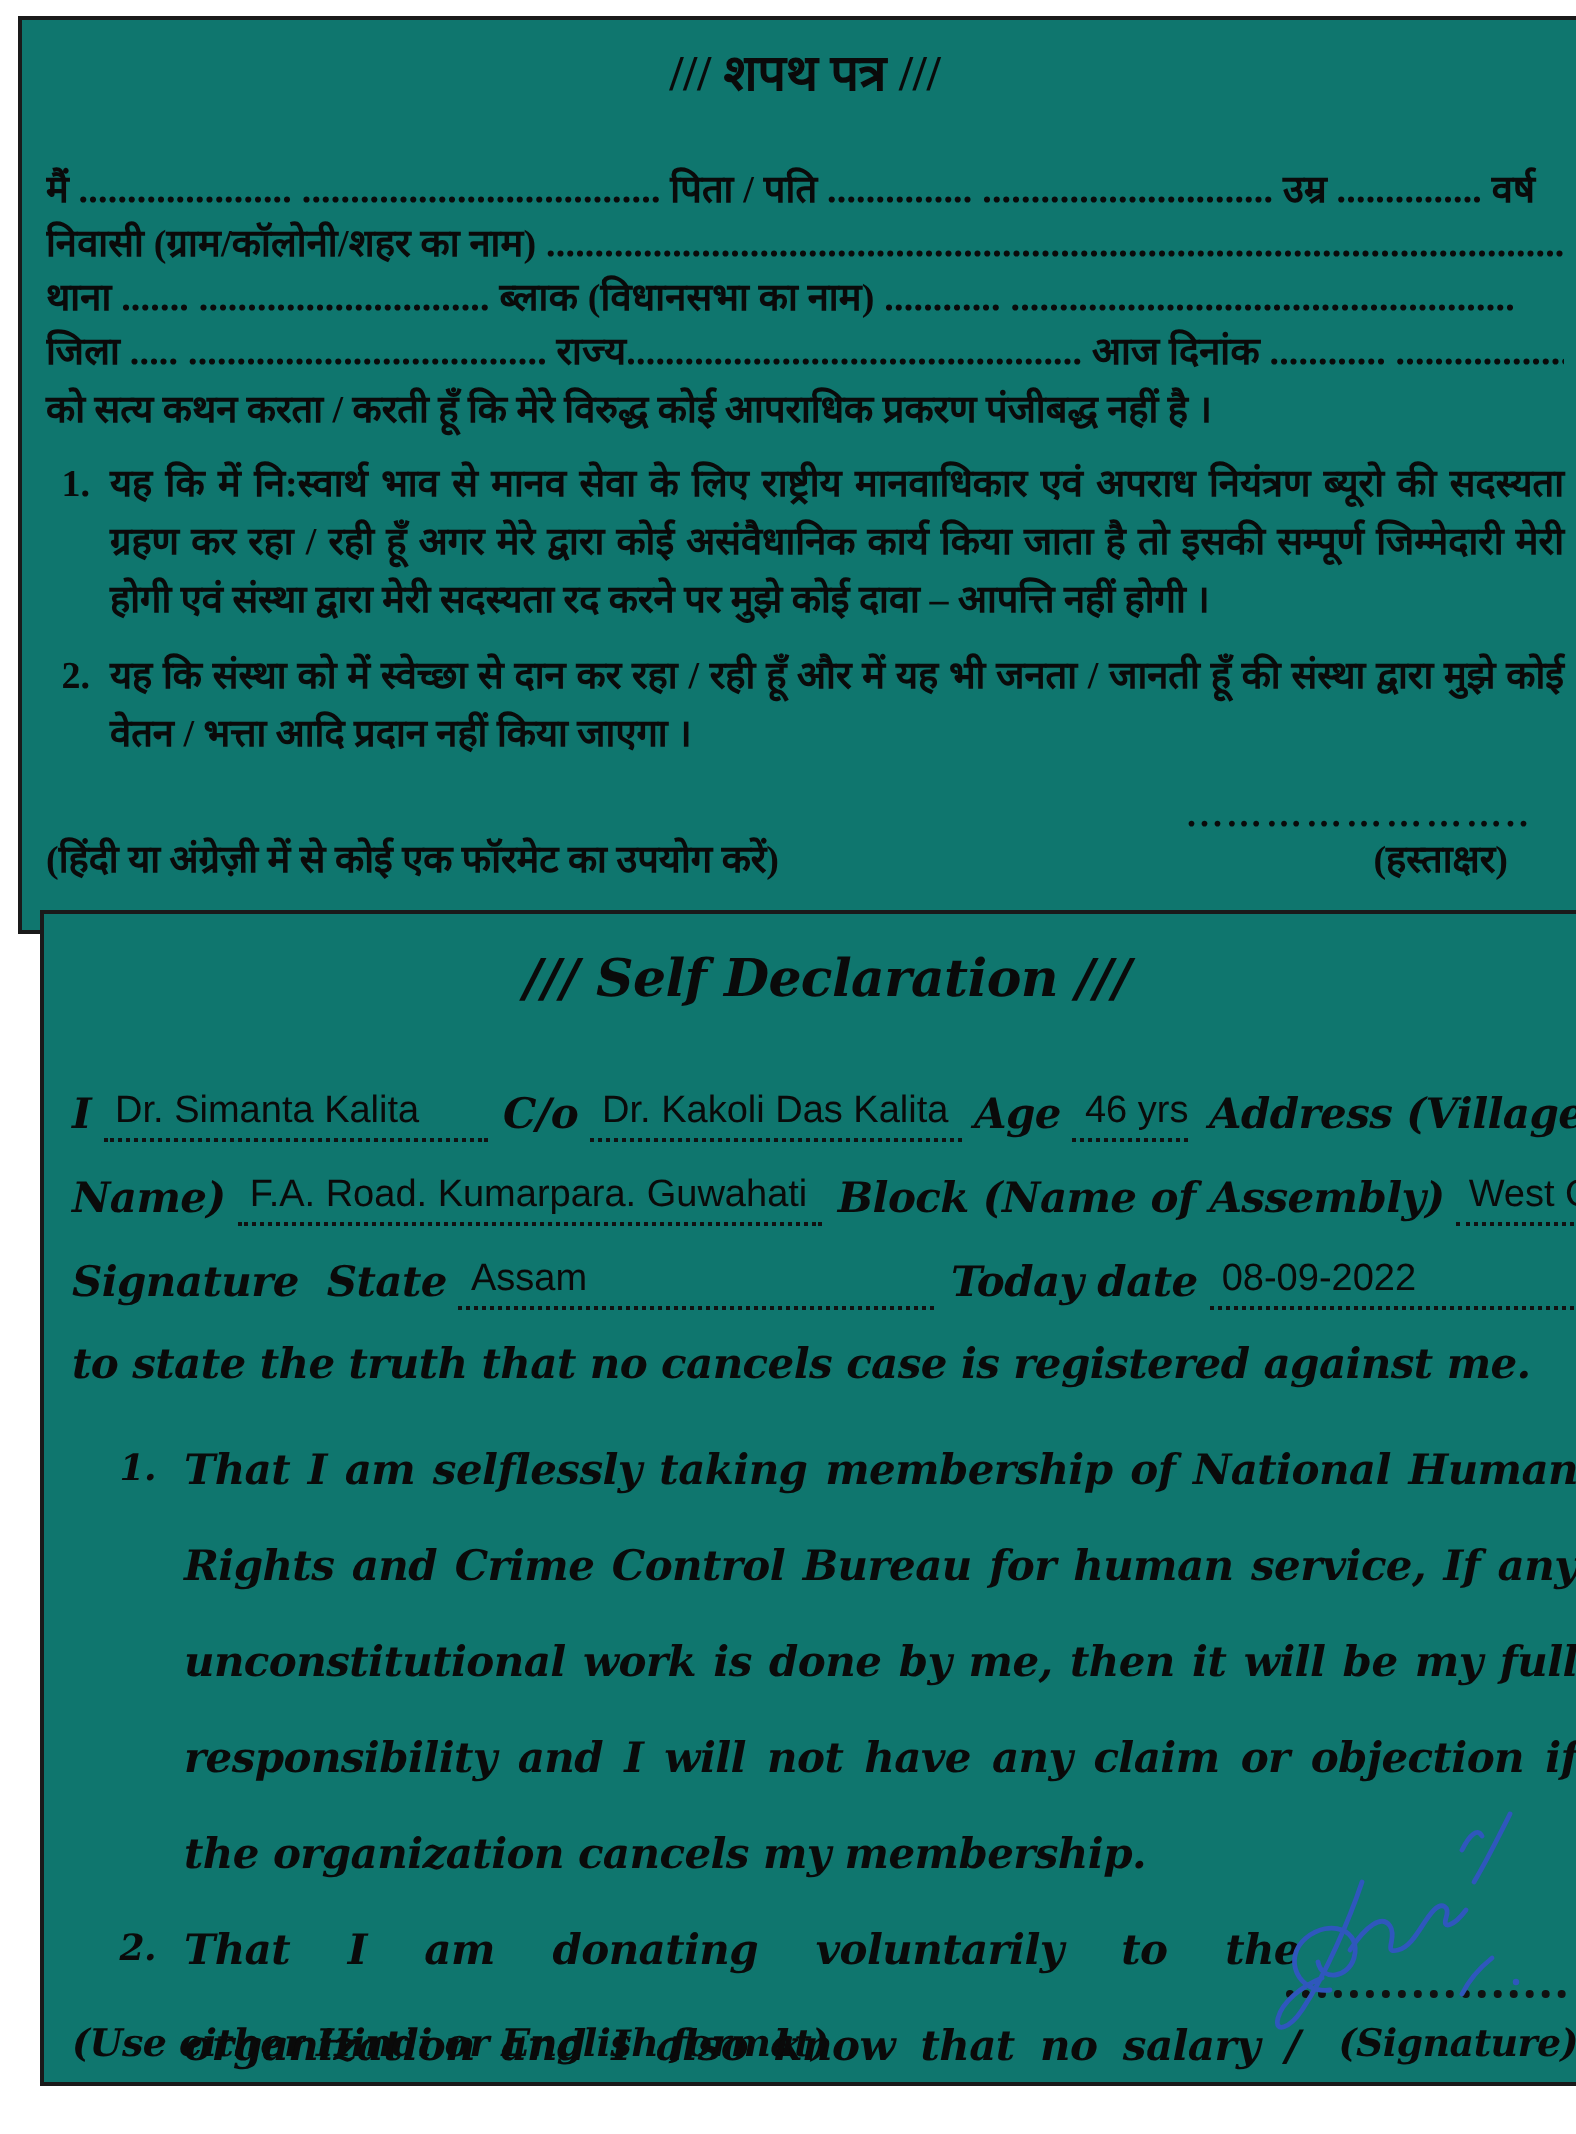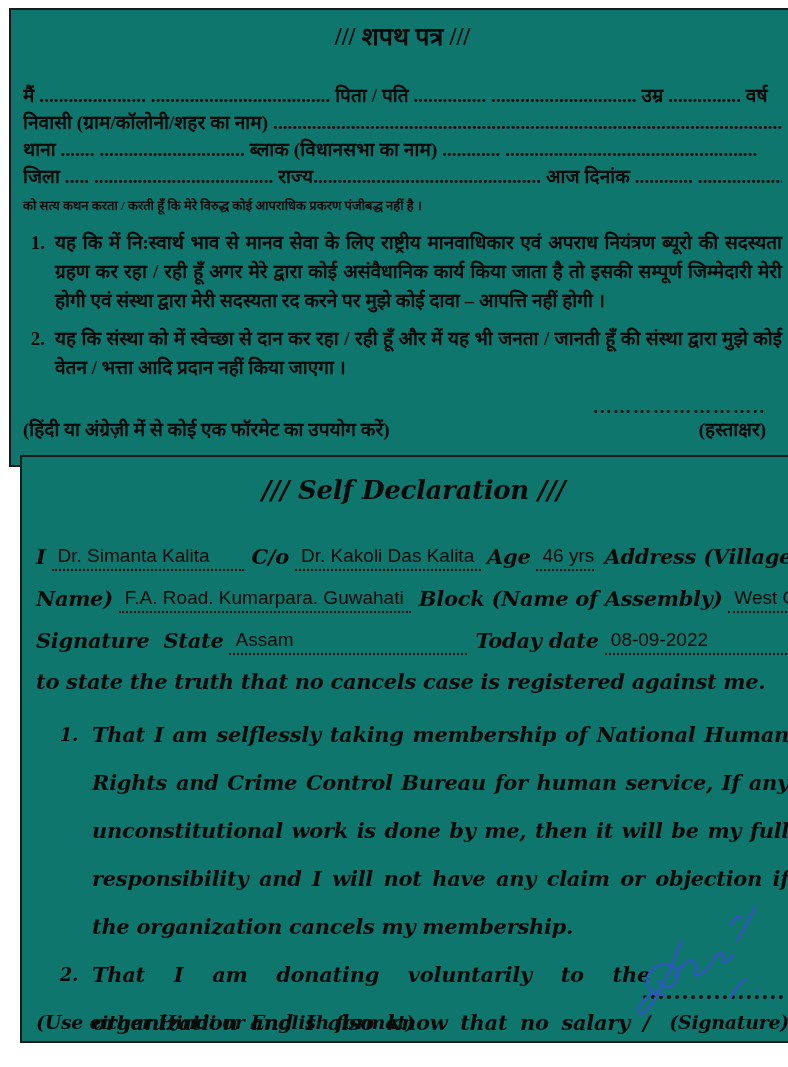--- a/index.html
+++ b/index.html
@@ -29,41 +29,41 @@
     margin-top: 6px;
     font-family: "Liberation Serif", "DejaVu Sans", sans-serif;
   }
   .hi-form { margin-top: 30px; font-size: 19px; font-weight: 600; }
   .hi-form p {
     line-height: 27px;
     white-space: nowrap;
     overflow: hidden;
     letter-spacing: 0.1px;
   }
-  .hi-statement { font-size: 13px; font-weight: 600; line-height: 28px; margin-top: 2px; }
+  .hi-statement { font-size: 19px; font-weight: 600; line-height: 28px; margin-top: 2px; }
   .hi-list { margin-top: 8px; font-size: 19px; font-weight: 600; }
   .hi-li { display: flex; gap: 10px; }
   .hi-li + .hi-li { margin-top: 9px; }
   .hi-li .num { width: 22px; text-align: right; flex: 0 0 auto; line-height: 29px; }
   .hi-li .txt { line-height: 29px; text-align: justify; font-family: Liberation Serif, serif; }
   .hi-sig-dots {
     text-align: right;
     margin-top: 18px;
     margin-right: 16px;
     font-size: 18px;
     font-weight: 700;
     letter-spacing: 2px;
     line-height: 14px;
   }
   .hi-footer {
     display: flex; justify-content: space-between; align-items: flex-end;
     margin-top: 2px;
     font-size: 19px; font-weight: 600;
   }
-  .hi-footer .sig-label { margin-right: 16px; }
+  .hi-footer .sig-label { margin-right: 28px; }
   
   #english-box { top: 455px; height: 588px; padding: 2px 14px; margin-left: 11px; }
   .scr {
     font-family: "DejaVu Serif", "Liberation Serif", serif;
     font-style: italic;
     font-weight: 700;
     letter-spacing: -0.3px;
   }
   .en-title { text-align: center; font-size: 26px; margin-top: 16px; }
   .en-fields { margin-top: 24px; }

